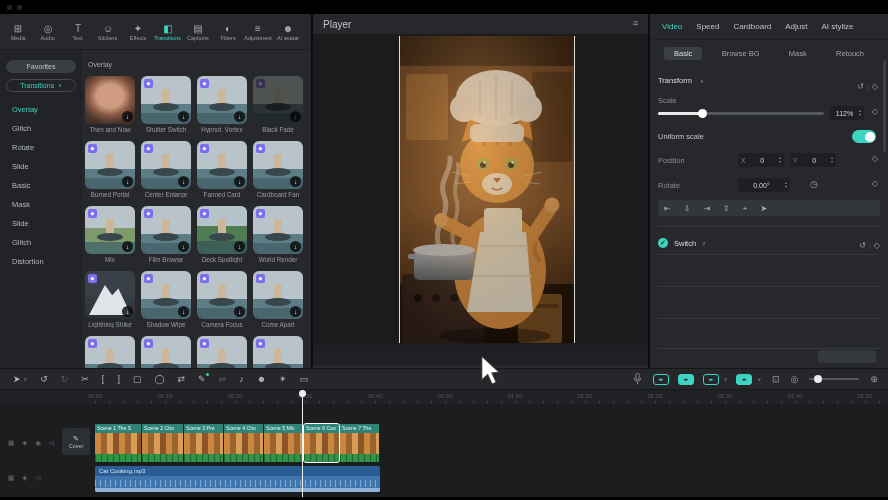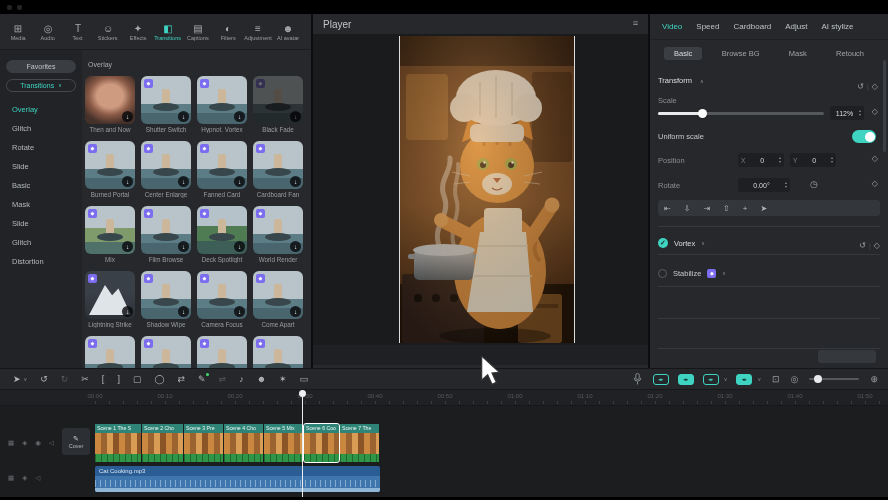--- a/index.html
+++ b/index.html
@@ -533,33 +533,27 @@
         <span>⇩</span>
         <span>⇥</span>
         <span>⇧</span>
         <span>+</span>
         <span>➤</span>
       </div>
 
     <div class="rp-divider" style="top:212px"></div>
     <div class="sec-row" style="top:222px">
       <span class="check-on">✓</span>
-      <span class="rp-label" style="color:#dcdee0">Vortex</span>
+      <span class="rp-label" style="color:#dcdee0">Switch</span>
       <span class="chev">∨</span>
       <span style="margin-left:auto">
         <span class="reset">↺</span><span class="vsep">|</span><span class="kf">◇</span>
       </span>
     </div>
     <div class="rp-divider" style="top:240px"></div>
-    <div class="sec-row" style="top:252px" id="sec0">
-        <span class="check-off"></span>
-        <span class="rp-label">Stabilize</span>
-        <span class="vipbadge">◆</span>
-        <span class="chev">∨</span>
-      </div>
     <div class="rp-divider" style="top:272px"></div>
     <div class="rp-divider" style="top:304px"></div>
     <div class="rp-divider" style="top:334px"></div>
     <div class="dim-pill" style="right:12px;top:336px"></div>
     <div class="scrollbar"></div>
   </div>
 
   <div class="tl-toolbar">
     <span id="tlLeft" style="display:flex;align-items:center">
         <span class="tli">➤</span>

